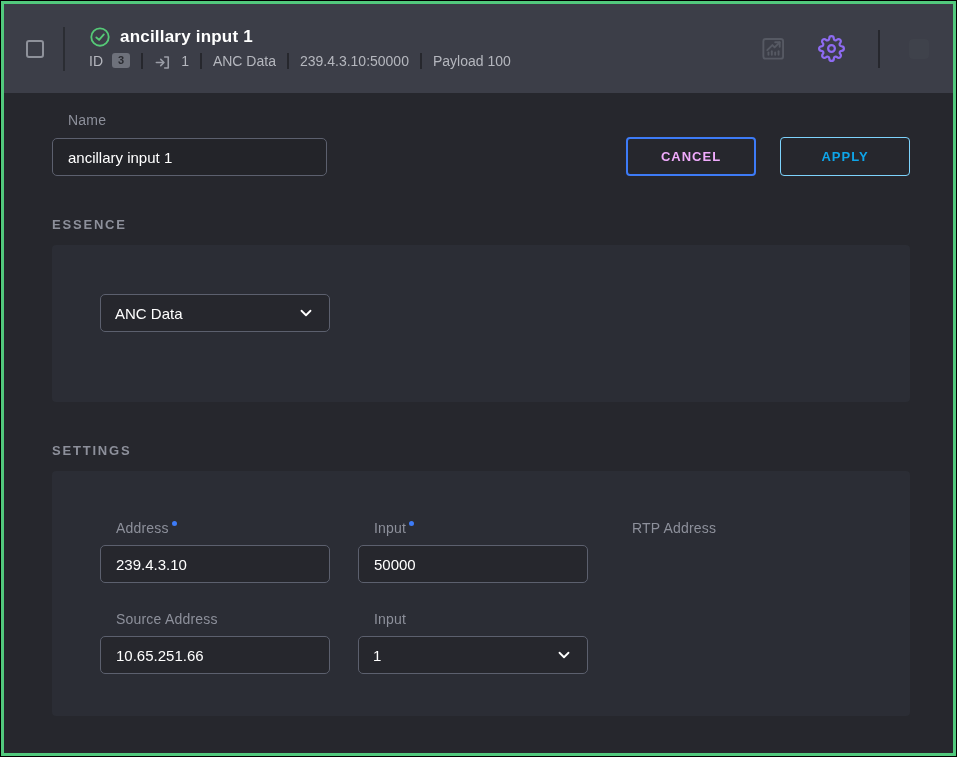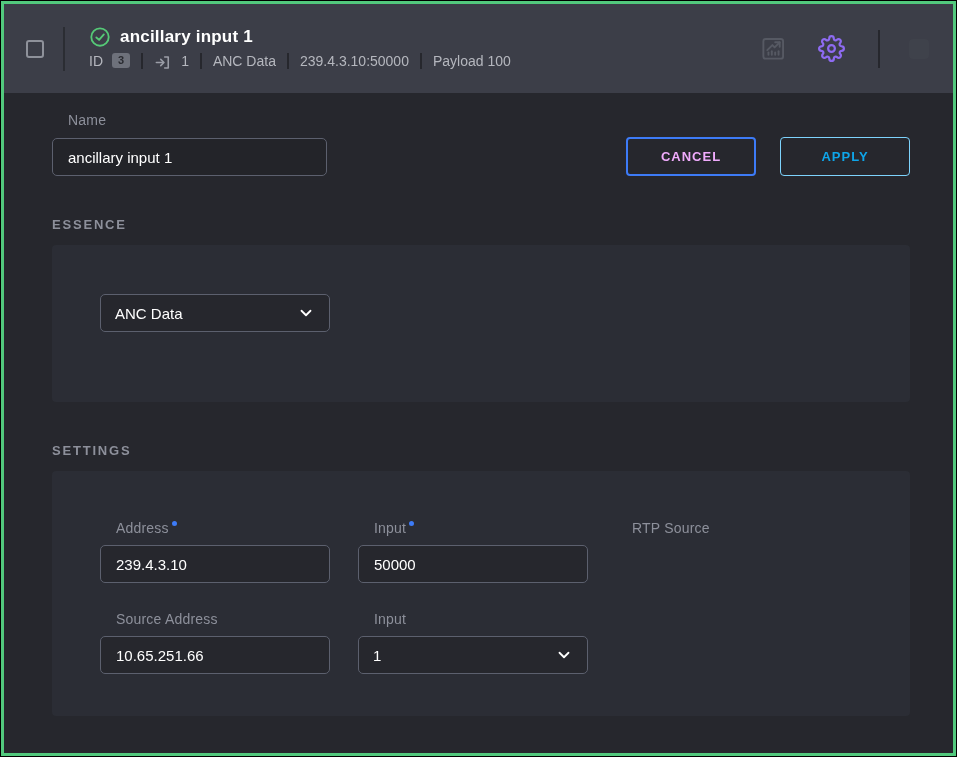--- a/index.html
+++ b/index.html
@@ -166,21 +166,21 @@
           <label class="field-label"><span>Address</span><span class="req-dot"></span></label>
           <input class="txt-input settings-input" type="text" value="239.4.3.10" style="">
         </div>
 
         <div>
           <label class="field-label"><span>Input</span><span class="req-dot"></span></label>
           <input class="txt-input settings-input" type="text" value="50000" style="">
         </div>
 
         <div>
-          <label class="field-label">RTP Source</label>
+          <label class="field-label">RTP Address</label>
         </div>
 
         <div>
           <label class="field-label">Source Address</label>
           <input class="txt-input settings-input" type="text" value="10.65.251.66" style="">
         </div>
 
         <div>
           <label class="field-label">Input</label>
           <div class="select">

